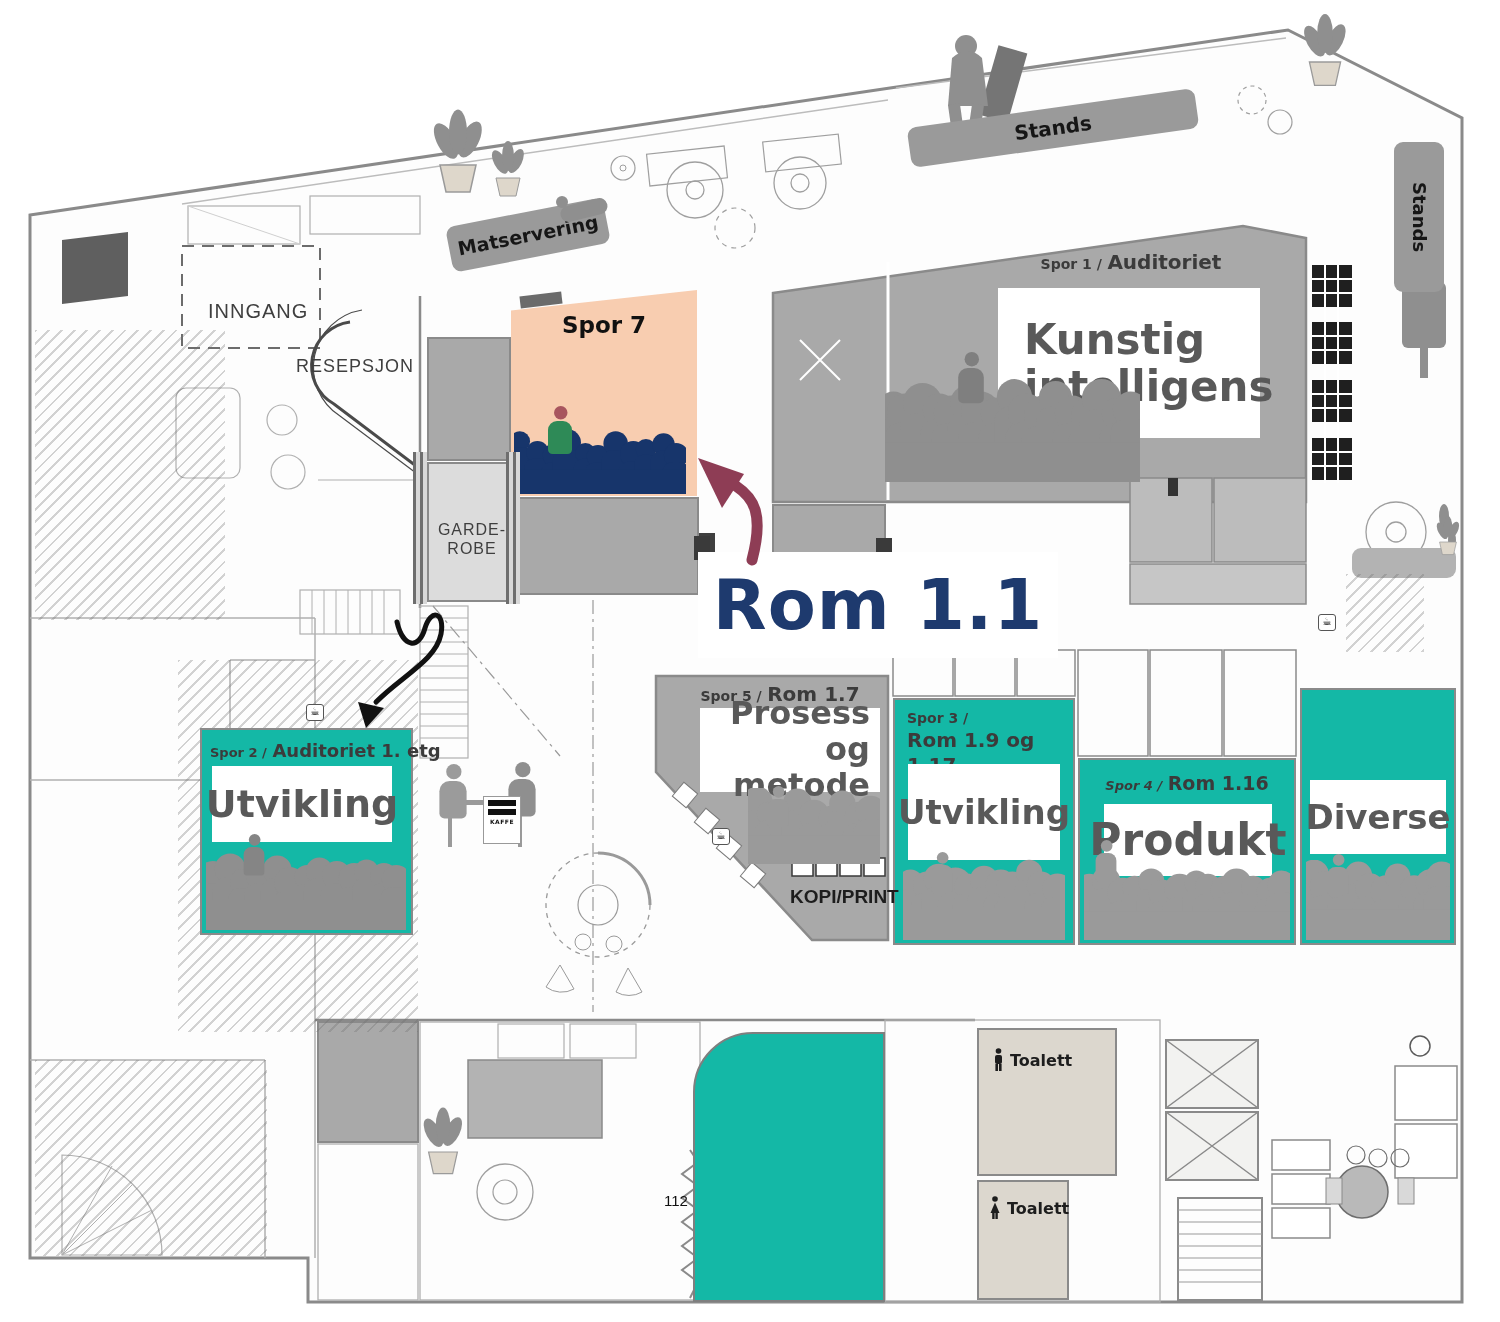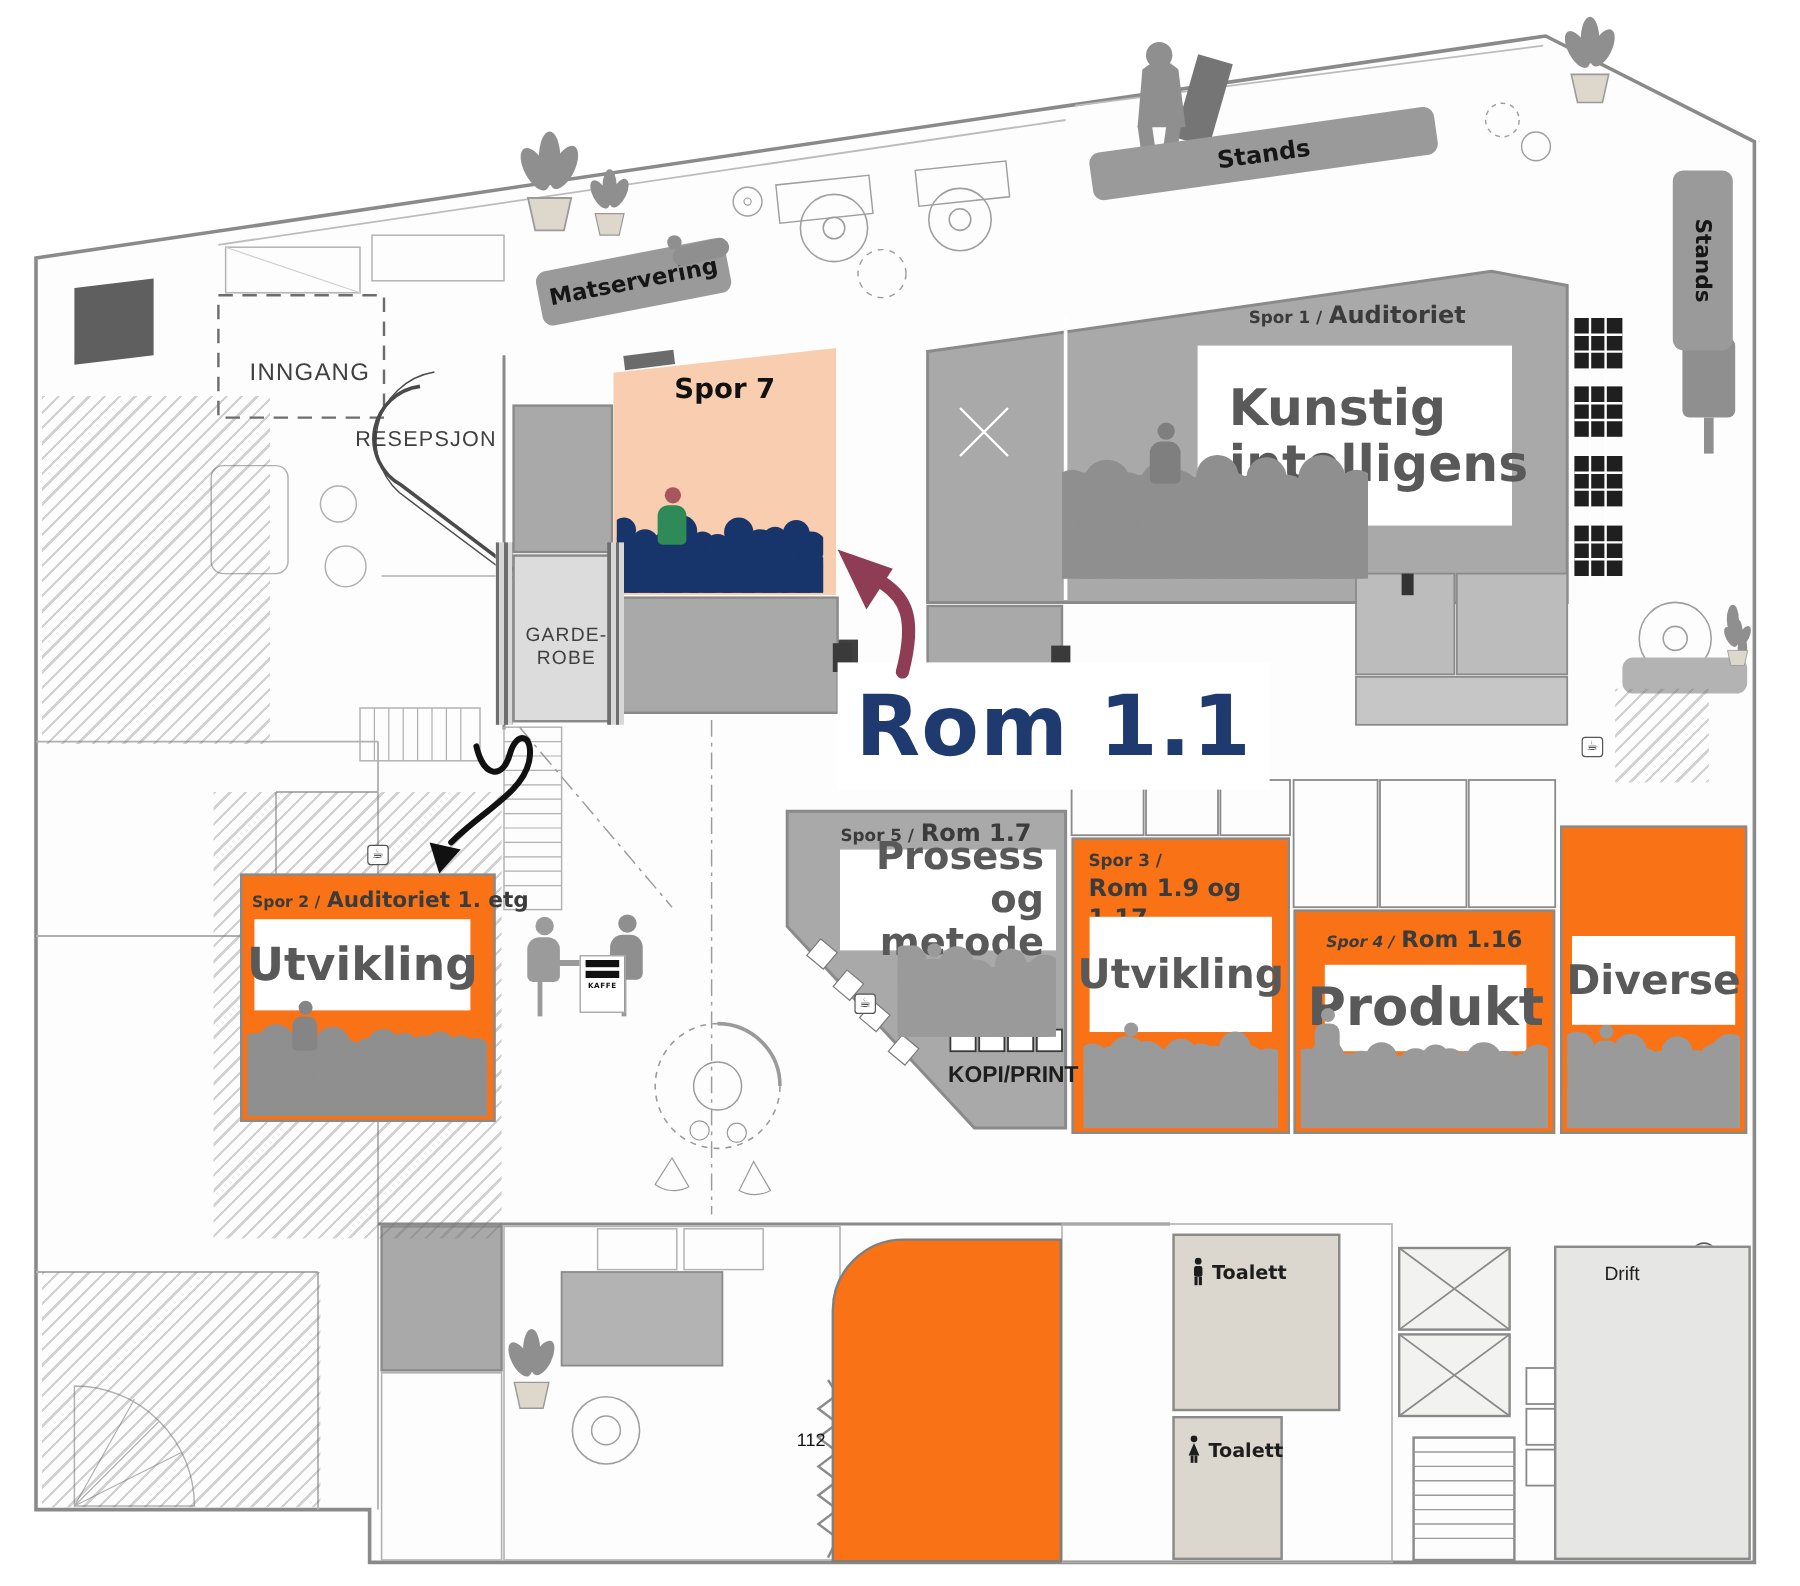--- a/index.html
+++ b/index.html
@@ -4,21 +4,21 @@
 <style>
   html,body{margin:0;padding:0;background:#fff;}
   #canvas{position:relative;width:1500px;height:1322px;overflow:hidden;background:#fff;
     font-family:"DejaVu Sans","Liberation Sans",sans-serif;}
   .abs{position:absolute;}
   svg.layer{position:absolute;left:0;top:0;}
   
   .hatch{background:repeating-linear-gradient(135deg, rgba(110,110,110,.30) 0 2px, transparent 2px 9px);z-index:1;}
   .hatch-dense{background:repeating-linear-gradient(90deg,#6e6e6e 0 3px,#d8d8d8 3px 7px);z-index:3;}
   
-  .room{position:absolute;background:#f97316;border:2px solid #8a8a8a;z-index:2;box-sizing:border-box;}
+  .room{position:absolute;background:#14b8a6;border:2px solid #8a8a8a;z-index:2;box-sizing:border-box;}
   .room-light{position:absolute;background:#dcdcdc;border:2px solid #8a8a8a;z-index:2;box-sizing:border-box;}
   .beige{position:absolute;background:#dcd7ce;border:2px solid #8a8a8a;z-index:2;box-sizing:border-box;}
   .card{position:absolute;background:#fff;color:#595959;font-weight:600;display:flex;
         align-items:center;justify-content:center;text-align:center;z-index:3;line-height:1.12;}
   .track{position:absolute;color:#3b3b3b;font-weight:600;z-index:3;white-space:nowrap;}
   .tsm{font-size:14px;} .tbg{font-size:20px;}
   .crowd{position:absolute;z-index:4;}
   
   .banner{position:absolute;background:#9a9a9a;border-radius:9px;color:#161616;font-weight:600;
           display:flex;align-items:center;justify-content:center;z-index:5;}
@@ -527,23 +527,20 @@
       <svg width="12" height="24" viewBox="0 0 12 24">
         <circle cx="6" cy="3" r="2.8" fill="#1d1d1d"></circle>
           <path d="M6,6.5 L10.5,17 H1.5 Z" fill="#1d1d1d"></path>
         <rect x="3.2" y="17" width="2.4" height="6" fill="#1d1d1d"></rect>
           <rect x="6.4" y="17" width="2.4" height="6" fill="#1d1d1d"></rect>
       </svg>
       <span>Toalett</span>
     </div>
   </div>
 
-  <div class="abs" style="left:1295px;top:1038px;width:164px;height:262px;background:#e6e6e4;border:2px solid #8a8a8a;z-index:1;box-sizing:border-box;">
-    <div class="arch-label" style="left:40px;top:14px;font-size:16px;color:#1d1d1d;letter-spacing:0;">Drift</div>
-  </div>
 
   <div id="callout">Rom 1.1</div>
   <svg class="layer" width="1500" height="1322" style="z-index:7;pointer-events:none;">
     <path d="M752,560 C764,514 754,498 736,486" fill="none" stroke="#8e3d55" stroke-width="11" stroke-linecap="round"></path>
     <polygon points="698,458 744,474 722,508" fill="#8e3d55"></polygon>
     <path d="M397,622 C403,648 419,650 425,628 C431,608 445,612 441,634 C436,660 402,676 376,702" fill="none" stroke="#111" stroke-width="5" stroke-linecap="round"></path>
     <polygon points="366,728 358,702 384,708" fill="#111"></polygon>
   </svg>
 </div>
 

